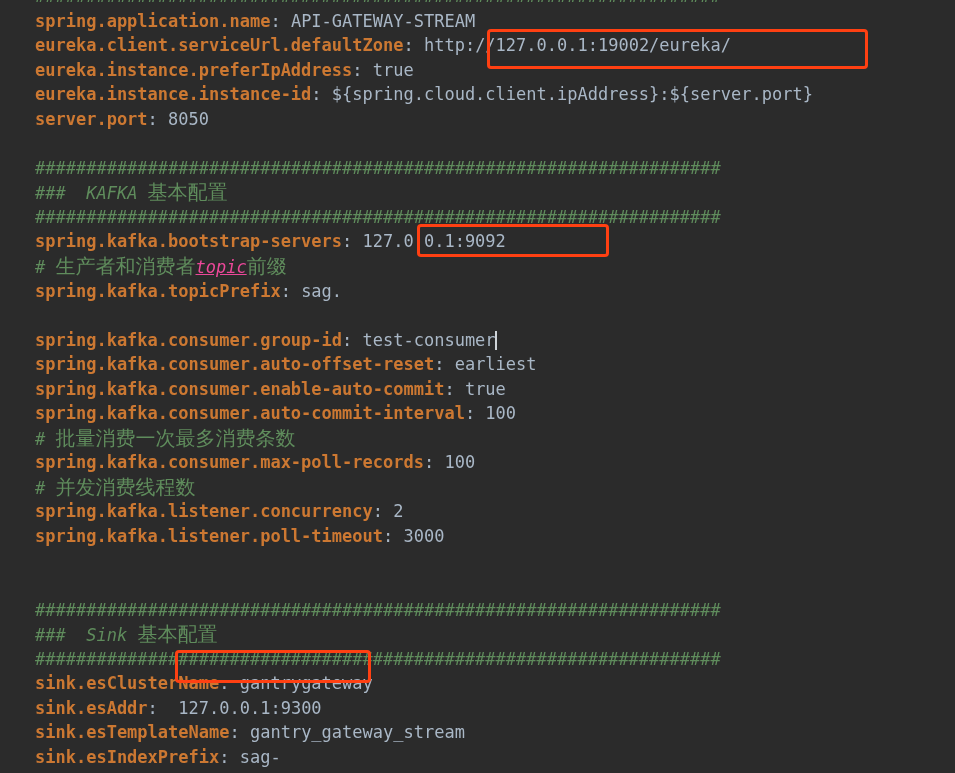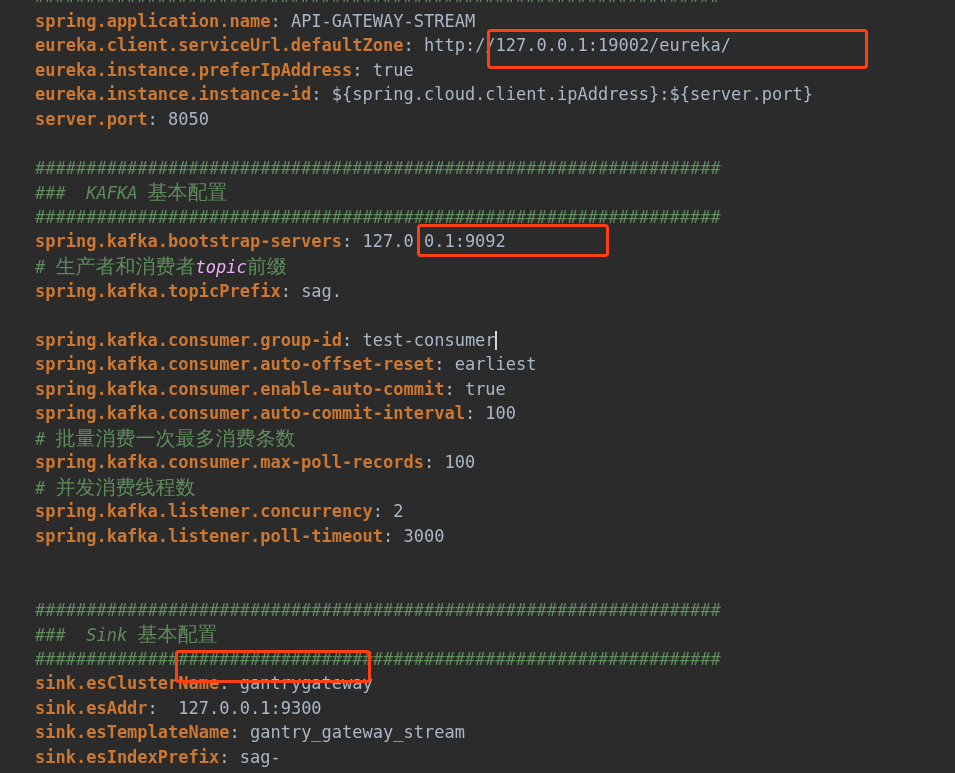--- a/index.html
+++ b/index.html
@@ -50,22 +50,23 @@
   }
   .comment {
     color: #5f8c5c;
     font-weight: normal;
   }
   .comment-hash {
     color: #5f8c5c;
     font-weight: normal;
   }
   .comment-em {
-    color: #f0abfc;
+    color: #ec4899;
     font-style: italic;
+    text-decoration: underline;
   }
   .sec-head {
     color: #5f8c5c;
     font-style: italic;
   }
   .cn {
     font-family: "DejaVu Sans", "Liberation Sans", sans-serif;
     font-size: 20px;
     font-style: normal;
   }

